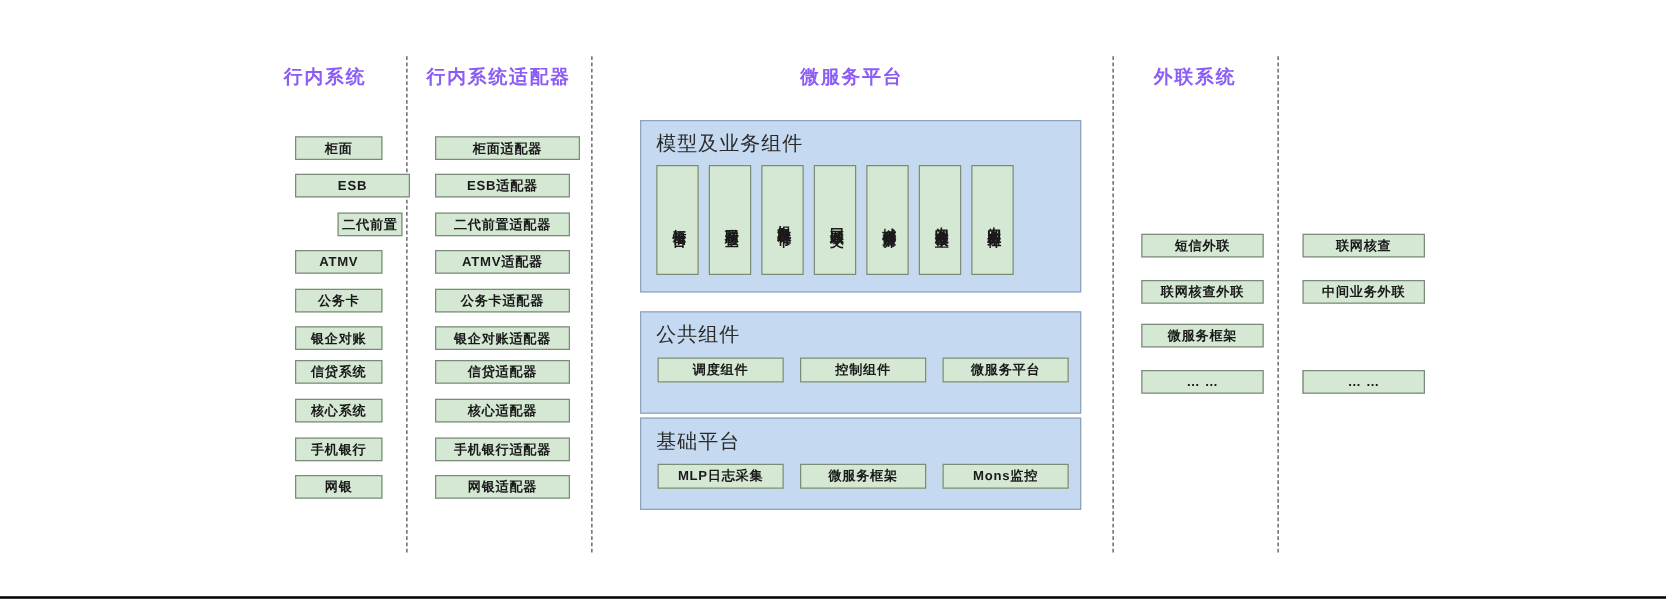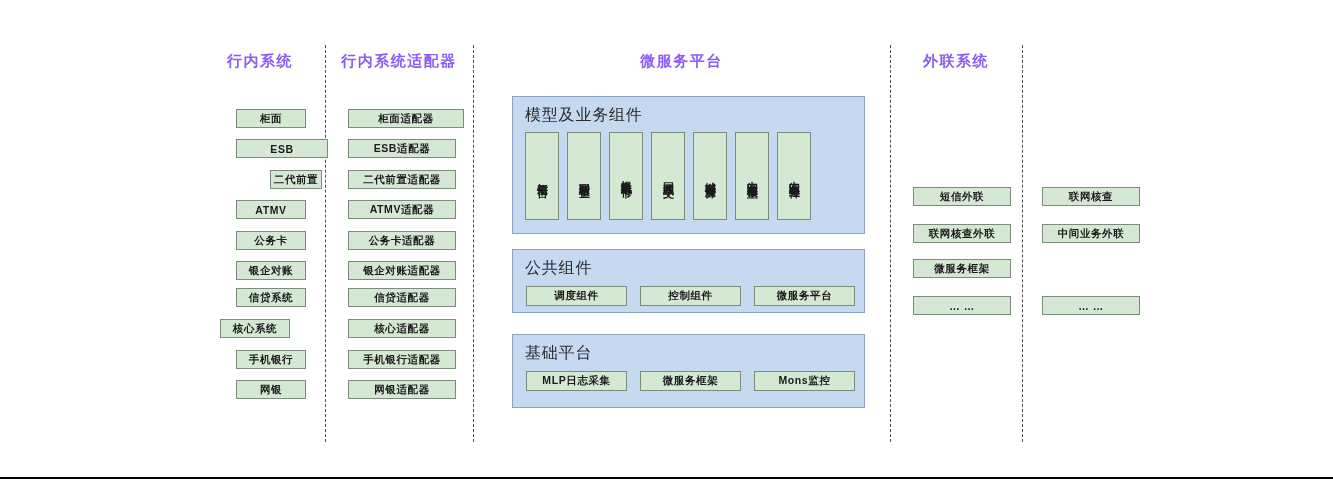--- a/index.html
+++ b/index.html
@@ -113,21 +113,21 @@
 
 
   <div>
     <div class="node" style="left:236px; top:109px; width:70px; height:19px;">柜面</div>
     <div class="node" style="left:236px; top:139px; width:92px; height:19px;">ESB</div>
     <div class="node" style="left:236px; top:170px; width:52px; height:19px;margin-left:34px;">二代前置</div>
     <div class="node" style="left:236px; top:200px; width:70px; height:19px;">ATMV</div>
     <div class="node" style="left:236px; top:231px; width:70px; height:19px;">公务卡</div>
     <div class="node" style="left:236px; top:261px; width:70px; height:19px;">银企对账</div>
     <div class="node" style="left:236px; top:288px; width:70px; height:19px;">信贷系统</div>
-    <div class="node" style="left:220px; top:319px; width:70px; height:19px;">核心系统</div>
+    <div class="node" style="left:236px; top:319px; width:70px; height:19px;">核心系统</div>
     <div class="node" style="left:236px; top:350px; width:70px; height:19px;">手机银行</div>
     <div class="node" style="left:236px; top:380px; width:70px; height:19px;">网银</div>
   </div>
 
   <div>
     <div class="node" style="left:348px; top:109px; width:116px; height:19px;font-family:Liberation Serif, serif;">柜面适配器</div>
     <div class="node" style="left:348px; top:139px; width:108px; height:19px;">ESB适配器</div>
     <div class="node" style="left:348px; top:170px; width:108px; height:19px;">二代前置适配器</div>
     <div class="node" style="left:348px; top:200px; width:108px; height:19px;">ATMV适配器</div>
     <div class="node" style="left:348px; top:231px; width:108px; height:19px;">公务卡适配器</div>
@@ -158,21 +158,21 @@
         <span>城商行清算</span>
       </div>
       <div class="vnode" style="left:222px; top:35px; width:34px; height:88px;">
         <span>中间业务模型</span>
       </div>
       <div class="vnode" style="left:264px; top:35px; width:34px; height:88px;">
         <span>中间业务组件</span>
       </div>
     </div>
 
-    <div class="panel" style="left:512px; top:249px; width:353px; height:64px;">
+    <div class="panel" style="left:512px; top:249px; width:353px; height:82px;">
       <div class="panel-title">公共组件</div>
       <div class="node" style="left:13px; top:36px; width:101px; height:20px;">调度组件</div>
       <div class="node" style="left:127px; top:36px; width:101px; height:20px;">控制组件</div>
       <div class="node" style="left:241px; top:36px; width:101px; height:20px;">微服务平台</div>
     </div>
 
     <div class="panel" style="left:512px; top:334px; width:353px; height:74px;">
       <div class="panel-title">基础平台</div>
       <div class="node" style="left:13px; top:36px; width:101px; height:20px;">MLP日志采集</div>
       <div class="node" style="left:127px; top:36px; width:101px; height:20px;">微服务框架</div>

